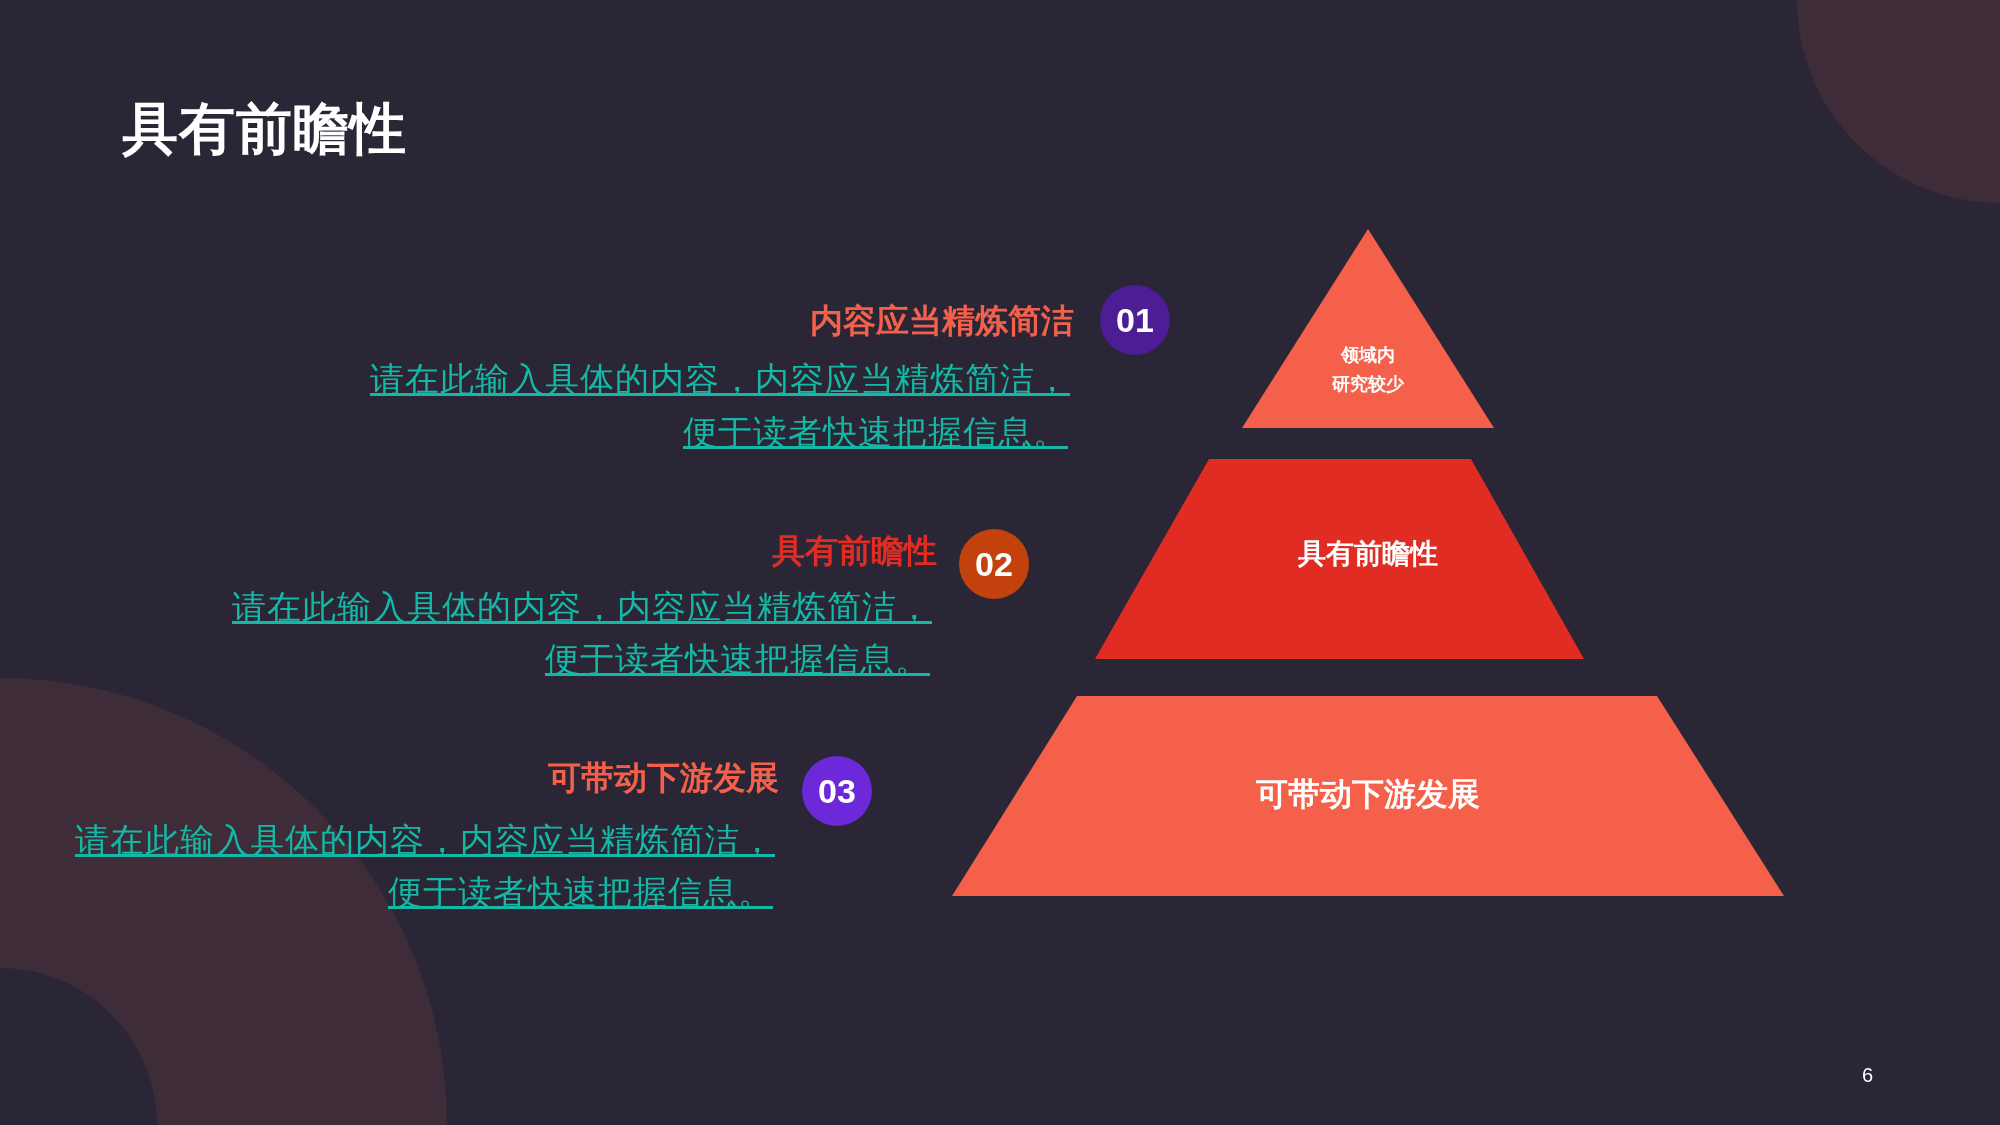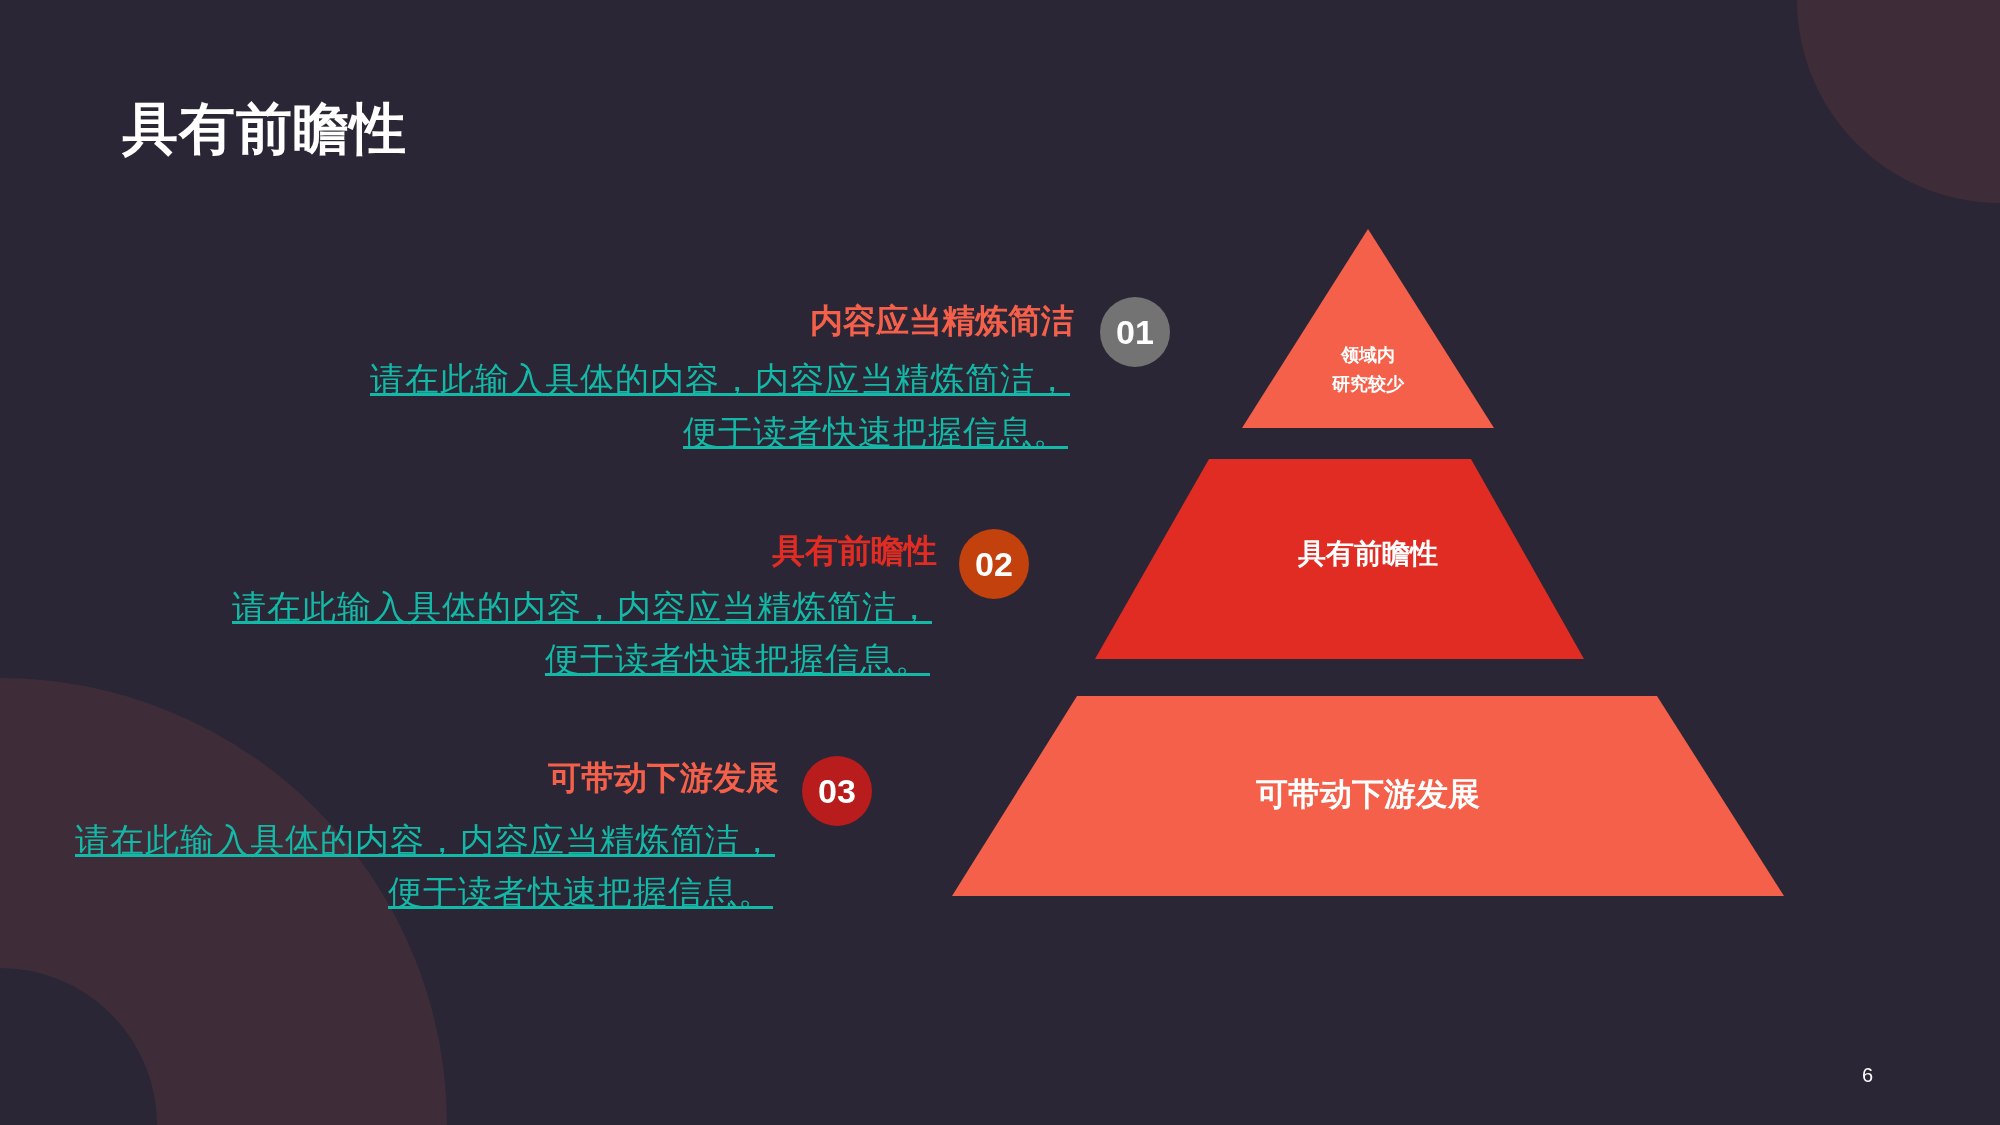--- a/index.html
+++ b/index.html
@@ -45,31 +45,31 @@
 </style>
 </head>
 <body>
 
 <div class="deco deco-tr"></div>
 <div class="deco deco-ring"></div>
 
 <div class="title">具有前瞻性</div>
 
 <div class="heading" style="left:1074px; top:321px; color:#f4604a;">内容应当精炼简洁</div>
-<div class="num-circle" style="left:1135px; top:332px; background:#737373;">01</div>
+<div class="num-circle" style="left:1135px; top:320px; background:#4c1d95;">01</div>
 <div class="body-line" style="left:1070px; top:380px;">请在此输入具体的内容，内容应当精炼简洁，</div>
 <div class="body-line" style="left:1068px; top:433px;">便于读者快速把握信息。</div>
 
 <div class="heading" style="left:937px; top:551px; color:#e02c22;">具有前瞻性</div>
 <div class="num-circle" style="left:994px; top:564px; background:#c2410c;">02</div>
 <div class="body-line" style="left:932px; top:608px;">请在此输入具体的内容，内容应当精炼简洁，</div>
 <div class="body-line" style="left:930px; top:660px;">便于读者快速把握信息。</div>
 
 <div class="heading" style="left:779px; top:778px; color:#f4604a;">可带动下游发展</div>
-<div class="num-circle" style="left:837px; top:791px; background:#b91c1c;text-align:center;">03</div>
+<div class="num-circle" style="left:837px; top:791px; background:#6d28d9;text-align:center;">03</div>
 <div class="body-line" style="left:775px; top:841px;">请在此输入具体的内容，内容应当精炼简洁，</div>
 <div class="body-line" style="left:773px; top:893px;">便于读者快速把握信息。</div>
 
 <svg class="pyramid" width="2000" height="1125">
   <polygon points="1368,229 1494,428 1242,428" fill="#f4604a"></polygon>
   <polygon points="1209,459 1471,459 1584,659 1095,659" fill="#e02c22"></polygon>
   <polygon points="1077,696 1657,696 1784,896 952,896" fill="#f4604a"></polygon>
 </svg>
 
 <div class="pyr-label" style="left:1368px; top:369px; font-size:18px; line-height:29px;">

